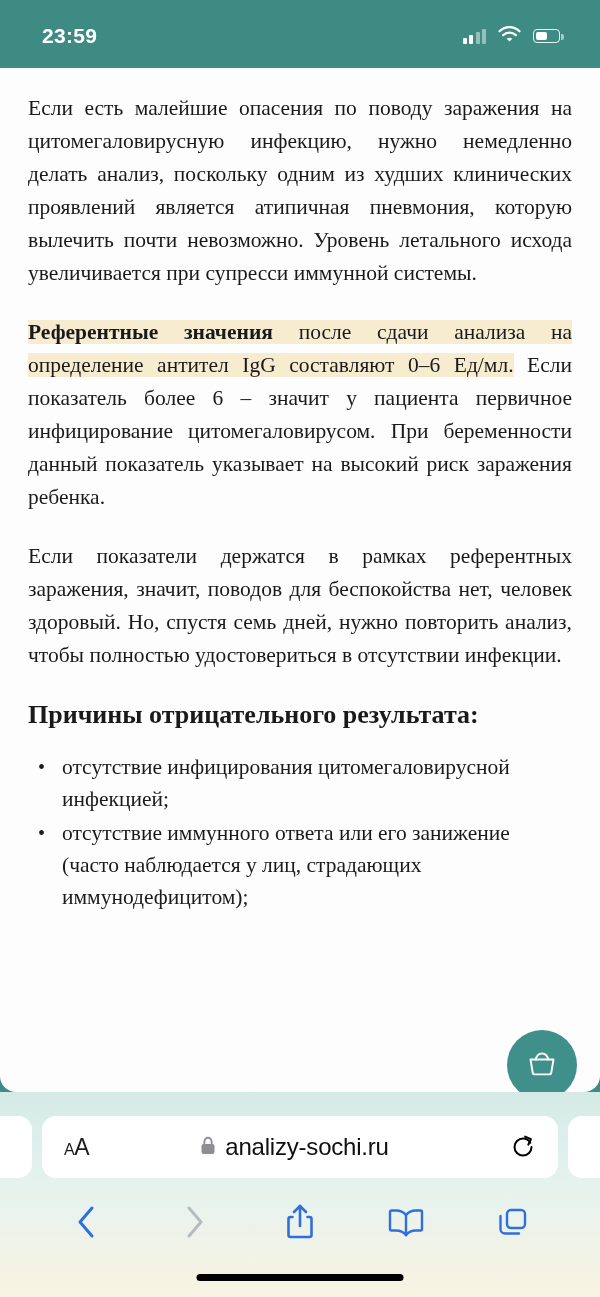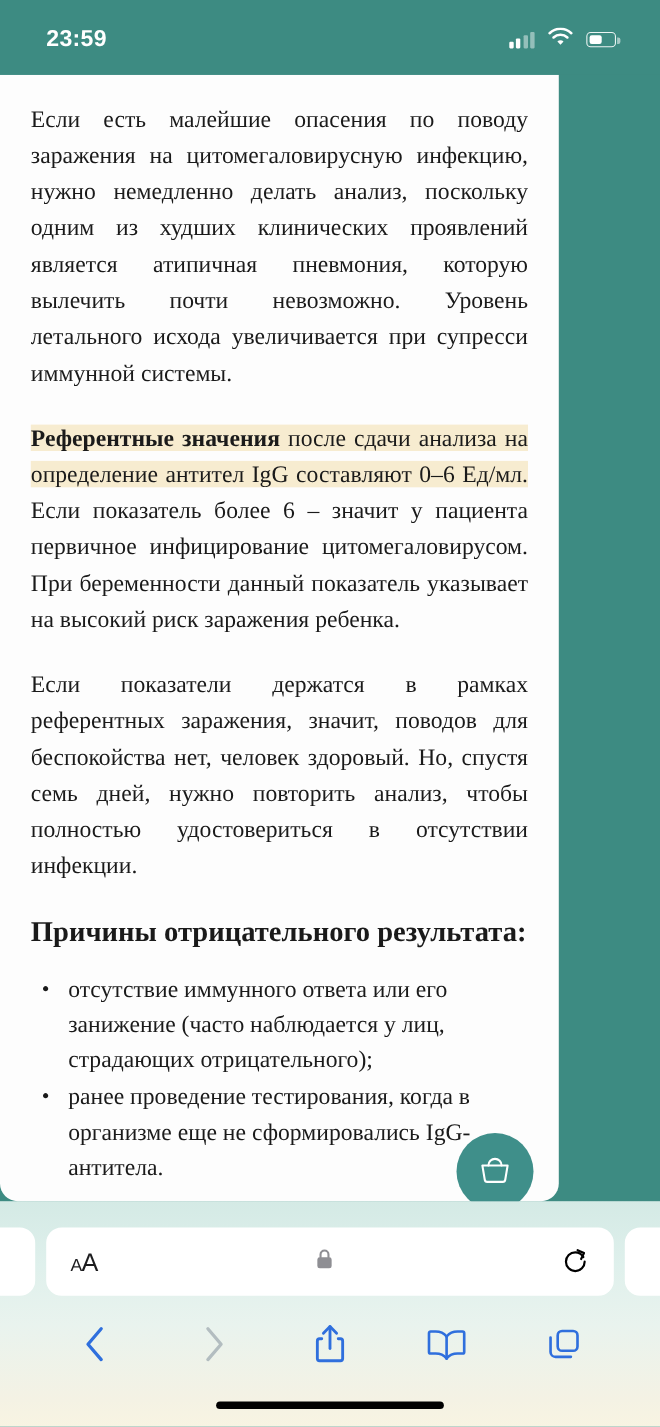--- a/index.html
+++ b/index.html
@@ -59,21 +59,21 @@
   .batt span {
     position:absolute; left:1.6px; top:1.6px; bottom:1.6px;
     width:11px; background:#ffffff; border-radius:2px;
     display:block;
   }
 
   
   #page {
     position:absolute;
     top:68px; left:0;
-    width:508px; height:1024px;
+    width:600px; height:1024px;
     background:#fdfdfd;
     border-radius:0 0 16px 16px;
     overflow:hidden;
     z-index:4;
   }
   #content {
     padding:24px 28px 0 28px;
     color:#1a1a1a;
   }
   p.body {
@@ -236,22 +236,22 @@
       <p class="body">Если есть малейшие опасения по поводу заражения на цитомегаловирусную инфекцию, нужно немедленно делать анализ, поскольку одним из худших клинических проявлений является атипичная пневмония, которую вылечить почти невозможно. Уровень летального исхода увеличивается при супресси иммунной системы.</p>
 
 
       <p class="body hl"><span class="mark"><b>Референтные значения</b><span> после сдачи анализа на определение антител IgG составляют 0–6 Ед/мл.</span></span><span> Если показатель более 6 – значит у пациента первичное инфицирование цитомегаловирусом. При беременности данный показатель указывает на высокий риск заражения ребенка.</span></p>
 
       <p class="body">Если показатели держатся в рамках референтных заражения, значит, поводов для беспокойства нет, человек здоровый. Но, спустя семь дней, нужно повторить анализ, чтобы полностью удостовериться в отсутствии инфекции.</p>
 
       <h3 class="subhead">Причины отрицательного результата:</h3>
 
       <ul class="reasons">
-        <li>отсутствие иммунного ответа или его занижение (часто наблюдается у лиц, страдающих отрицательного);</li>
-        <li>ранее проведение тестирования, когда в организме еще не сформировались IgG-антитела.</li>
+        <li>отсутствие инфицирования цитомегаловирусной инфекцией;</li>
+        <li>отсутствие иммунного ответа или его занижение (часто наблюдается у лиц, страдающих иммунодефицитом);</li>
       </ul>
     </div>
 
     <div id="fab">
       <span>
         <svg width="30" height="28" viewBox="0 0 30 28" fill="none">
           <path d="M3.5 10.5H26.5L24.3 23.5C24.15 24.6 23.2 25.4 22.1 25.4H7.9C6.8 25.4 5.85 24.6 5.7 23.5L3.5 10.5Z" stroke="#ffffff" stroke-width="1.9" stroke-linejoin="round"></path>
           <path d="M9 10.5C9 7.2 11.7 4.5 15 4.5C18.3 4.5 21 7.2 21 10.5" stroke="#ffffff" stroke-width="1.9" stroke-linecap="round"></path>
         </svg>
       </span>
@@ -267,20 +267,21 @@
       <div id="urlbar">
         <div id="aa"><span class="sm">A</span><span class="lg">A</span></div>
 
         <div id="urlcenter">
           <span>
             <svg width="16" height="19" viewBox="0 0 16 19" fill="none">
               <rect x="1.5" y="8" width="13" height="10" rx="2.2" fill="#8e8e93"></rect>
               <path d="M4.4 8V5.4C4.4 3.4 6 1.8 8 1.8C10 1.8 11.6 3.4 11.6 5.4V8" stroke="#8e8e93" stroke-width="1.9" stroke-linecap="round"></path>
             </svg>
           </span>
+          <span id="urltext">analizy-sochi.ru</span>
         </div>
 
         <span id="reload">
           <svg width="26" height="26" viewBox="0 0 26 26" fill="none">
             <path d="M21.5 13C21.5 17.7 17.7 21.5 13 21.5C8.3 21.5 4.5 17.7 4.5 13C4.5 8.3 8.3 4.5 13 4.5C16.1 4.5 18.8 6.2 20.3 8.7" stroke="#000" stroke-width="2" stroke-linecap="round"></path>
             <path d="M15.1 2.6L20.9 5.2L18.3 10.6" stroke="#000" stroke-width="2" stroke-linecap="round" stroke-linejoin="round"></path>
           </svg>
         </span>
       </div>
     </div>

